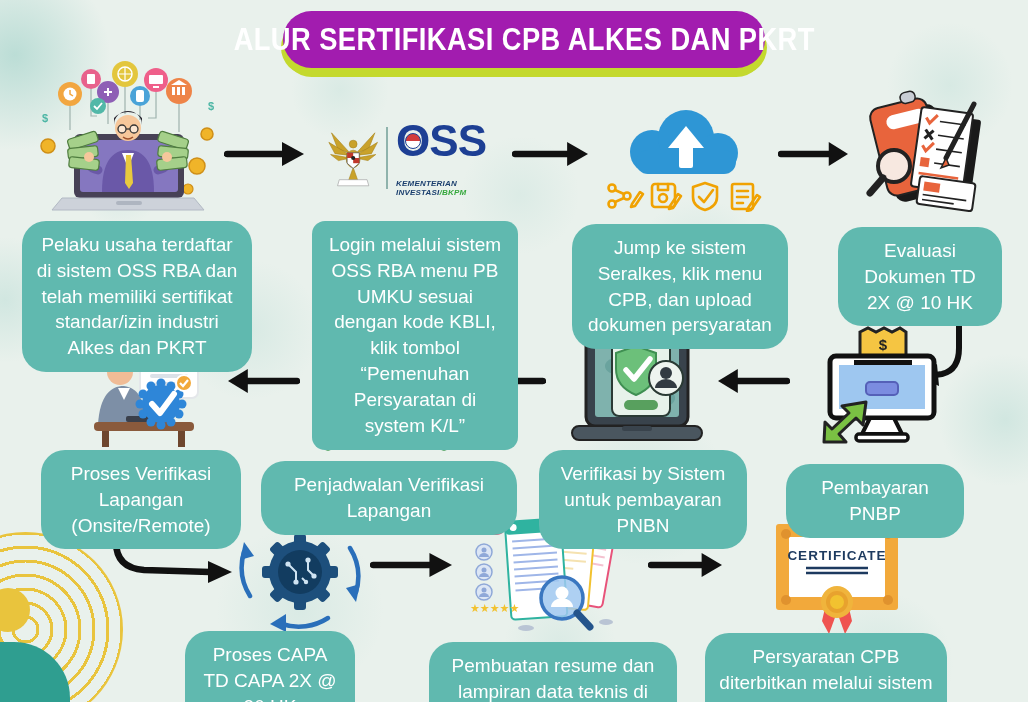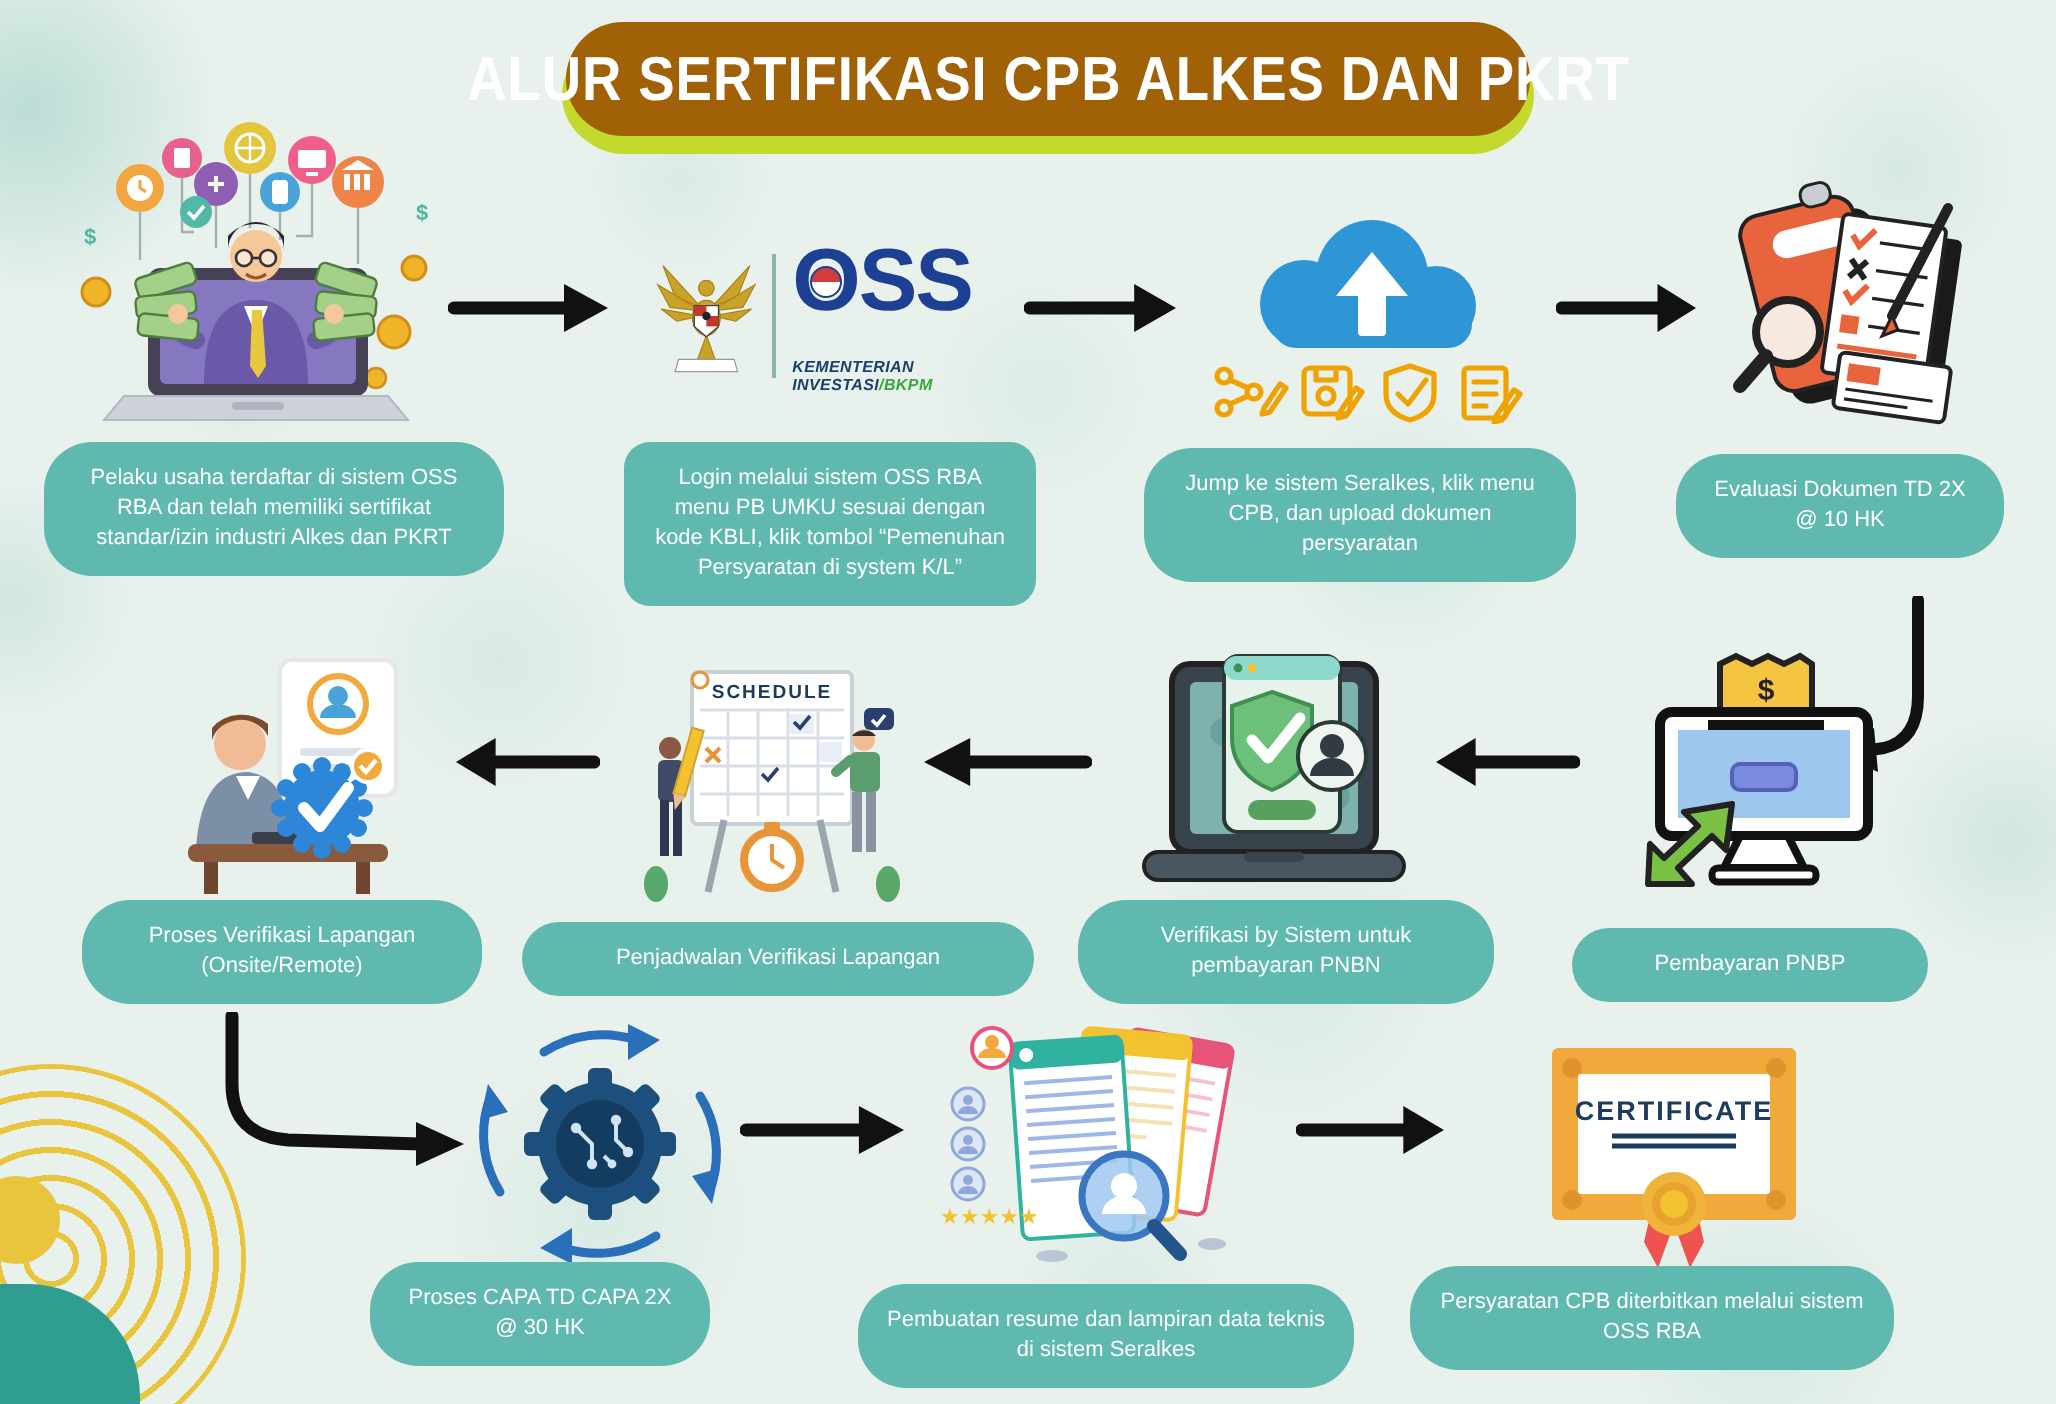--- a/index.html
+++ b/index.html
@@ -25,30 +25,30 @@
       radial-gradient(circle 60px  at 120px 185px,rgba(113,189,178,.15), transparent 70%);
   }
   .rings{
     position:absolute;left:-72px;top:532px;width:195px;height:195px;border-radius:50%;
     background:repeating-radial-gradient(circle at center, transparent 0 11px, #e9c43d 11px 14px);
   }
   .half-disc{position:absolute;left:-14px;top:588px;width:44px;height:44px;border-radius:50%;background:#e9c43d;}
   .corner-teal{position:absolute;left:-24px;top:642px;width:94px;height:94px;background:#2f9e90;border-radius:0 56px 0 0;}
 
   .title-banner{
-    position:absolute;left:283px;top:11px;width:482px;height:57px;background:#a16207;border-radius:30px;
+    position:absolute;left:283px;top:11px;width:482px;height:57px;background:#a21caf;border-radius:30px;
     box-shadow:0 10px 0 -1px #c4d92e, -3px 8px 0 -1px #c4d92e, 3px 8px 0 -1px #c4d92e;
     display:flex;align-items:center;justify-content:center;z-index:3;
   }
   .title-text{color:#ffffff;font-weight:700;font-size:31px;letter-spacing:.5px;transform:scaleX(.88);white-space:nowrap;}
 
   .abs{position:absolute;}
   .step-label{
     position:absolute;background:#60b9af;color:#fff;border-radius:24px;
-    padding:11px 14px;font-size:11px;line-height:1.36;text-align:center;
+    padding:11px 14px;font-size:19px;line-height:1.36;text-align:center;
     box-sizing:border-box;display:flex;align-items:center;justify-content:center;z-index:2;
   }
   .arrow svg{display:block;}
   .left-arrow{transform:rotate(180deg);}
 
   
   .oss-block{position:absolute;left:328px;top:116px;width:184px;height:84px;display:flex;align-items:center;gap:8px;z-index:2;}
   .oss-divider{width:2px;height:62px;background:#8fb3ac;}
   .oss-right{display:flex;flex-direction:column;align-items:flex-start;}
   .oss-wordmark-row{position:relative;height:44px;}

